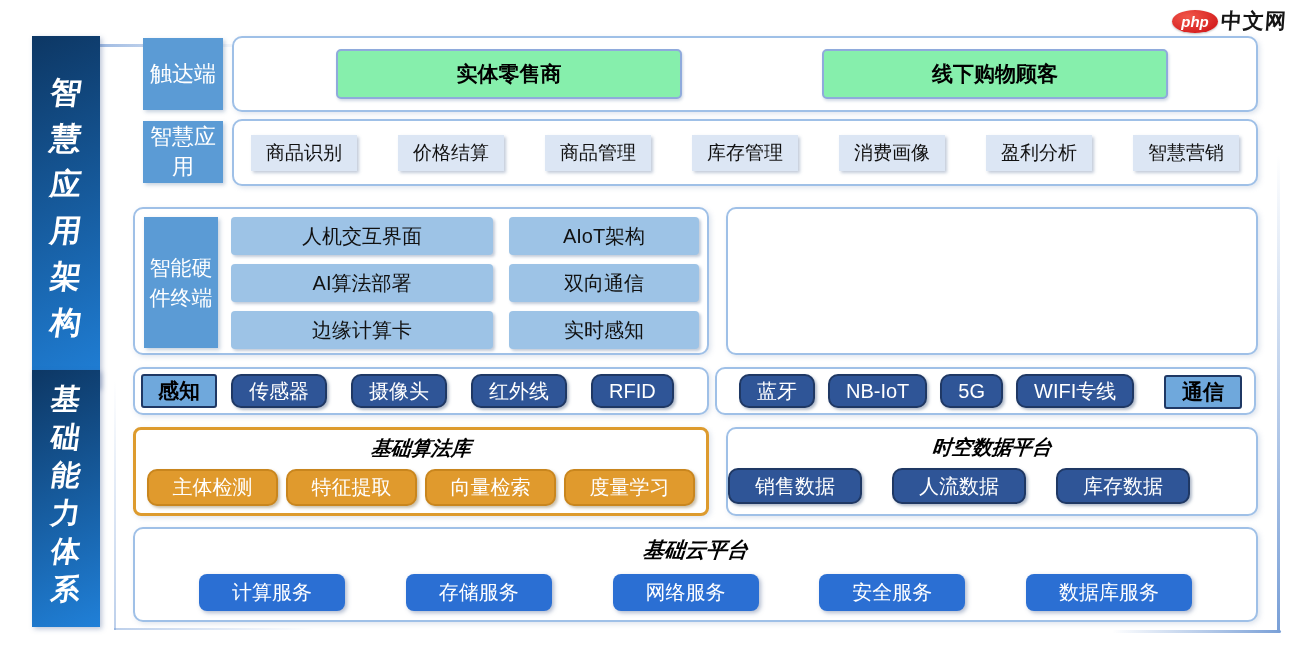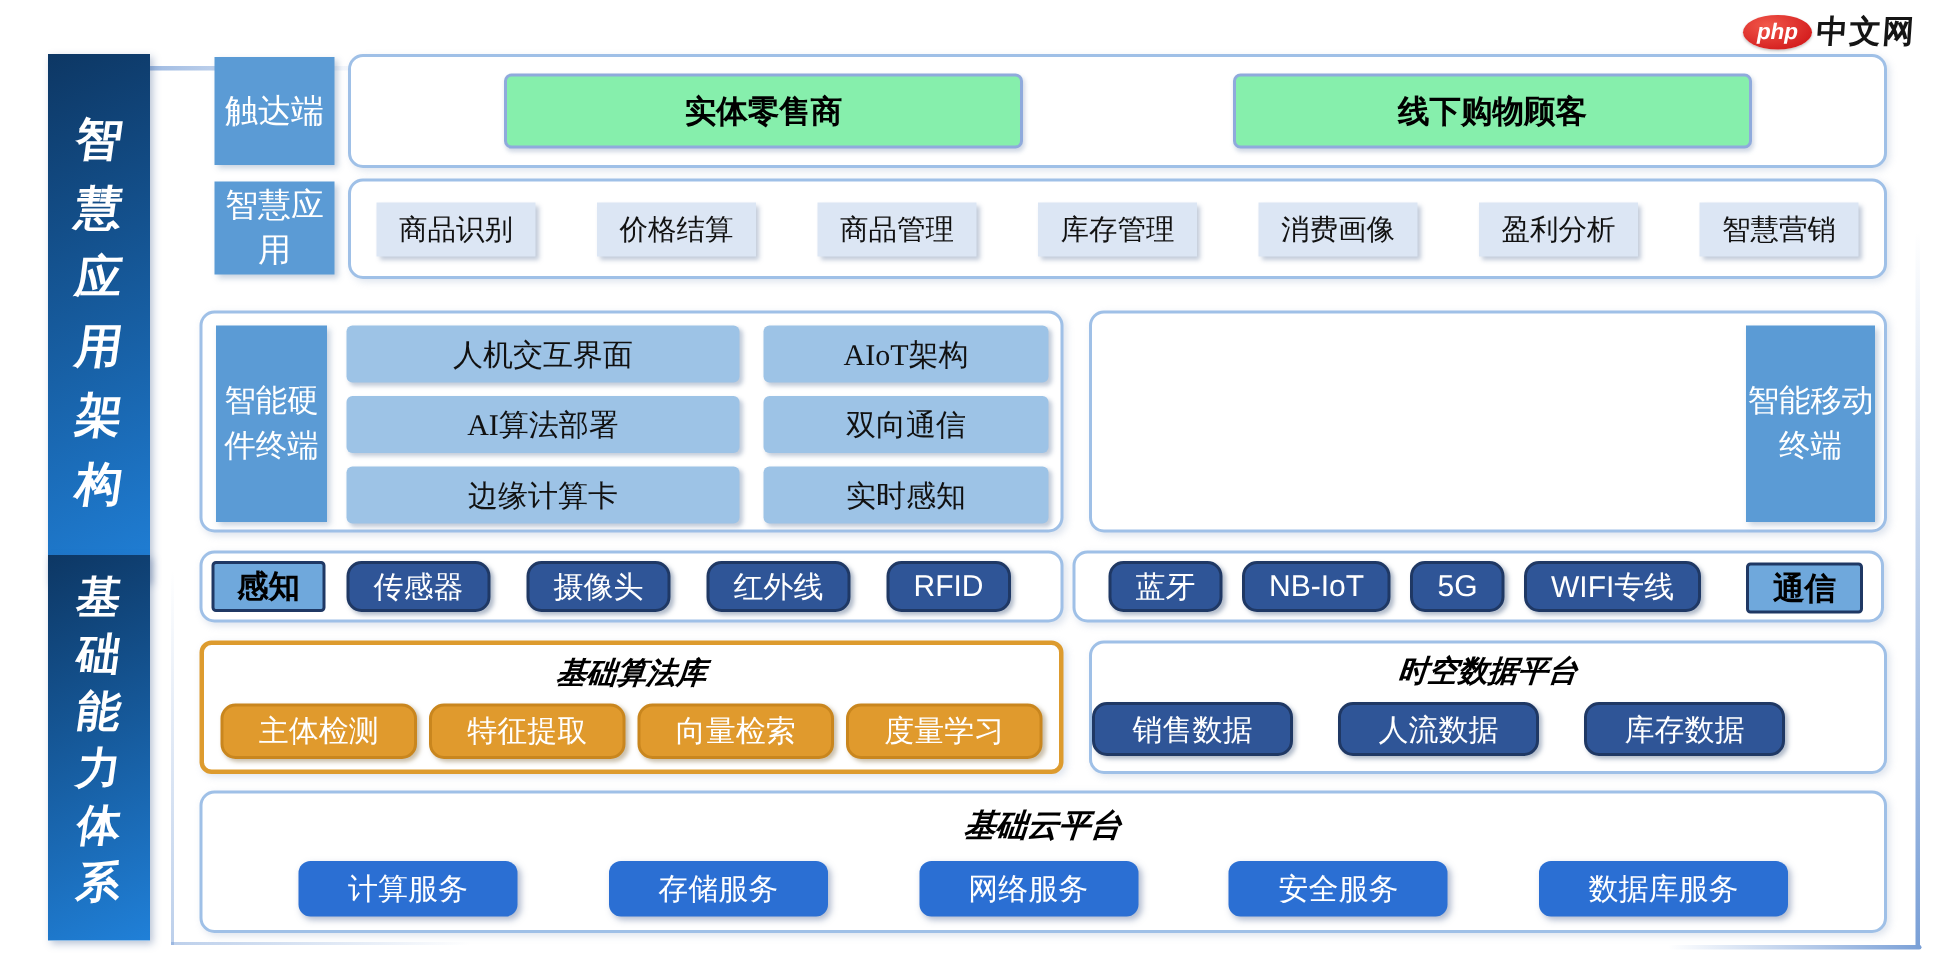--- a/index.html
+++ b/index.html
@@ -15,21 +15,21 @@
         background:linear-gradient(to bottom,var(--decorBlue),rgba(122,160,215,0));}
   .br-h{left:1112px;top:630px;width:169px;height:3px;border-radius:2px;
         background:linear-gradient(to left,var(--decorBlue),rgba(122,160,215,0));}
   .br-v{left:1277px;top:70px;width:3px;height:562px;border-radius:2px;
         background:linear-gradient(to top,var(--decorBlue),rgba(122,160,215,0) 85%);}
   .bl-v{left:114px;top:380px;width:2px;height:250px;
         background:linear-gradient(to bottom,rgba(122,160,215,0),rgba(122,160,215,.5));}
   .bl-h{left:114px;top:628px;width:200px;height:2px;
         background:linear-gradient(to right,rgba(122,160,215,.5),rgba(122,160,215,0));}
   
-  .logo{position:absolute;top:7px;right:16px;display:flex;align-items:center;gap:3px;}
+  .logo{position:absolute;top:7px;right:6px;display:flex;align-items:center;gap:3px;}
   .php-badge{
     display:flex;align-items:center;justify-content:center;
     width:46px;height:23px;border-radius:50%;
     background:radial-gradient(ellipse at 35% 30%, #f1574a, var(--logoRed) 75%);
     color:#fff;font-size:15px;font-weight:bold;font-style:italic;line-height:1;
     box-shadow:0 1px 2px rgba(0,0,0,.25);
   }
   .logo-text{font-size:21px;font-weight:800;color:#151515;letter-spacing:1px;transform:skewX(-4deg);}
   
   .vbar{
@@ -56,21 +56,21 @@
     text-align:center;font-weight:bold;font-style:italic;transform:skewX(-5deg);
     font-size:20px;color:#000;
   }
   .chip{
     display:flex;align-items:center;justify-content:center;
     box-sizing:border-box;white-space:nowrap;
   }
   .chip-pale{background:var(--chipPale);color:#111;font-size:19px;height:36px;
     padding:0 15px;box-shadow:2px 2px 3px rgba(120,140,170,.45);}
   .chip-light{background:var(--chipLight);color:#111;font-size:20px;border-radius:4px;
-    box-shadow:2px 2px 3px rgba(120,140,170,.45);font-family:Liberation Serif, serif;}
+    box-shadow:2px 2px 3px rgba(120,140,170,.45);}
   .chip-navy{background:var(--navy);color:#fff;font-size:20px;height:34px;
     border:2px solid var(--navyBorder);border-radius:10px;padding:0 16px;
     box-shadow:2px 2px 3px rgba(100,120,150,.5);}
   .chip-orange{background:var(--orange);color:#fff;font-size:20px;height:37px;
     border:2px solid var(--orangeChipBorder);border-radius:10px;
     box-shadow:2px 2px 3px rgba(150,130,90,.5);}
   .chip-bright{background:var(--brightBlue);color:#fff;font-size:20px;height:37px;
     border-radius:8px;padding:14px 33px;box-shadow:2px 2px 4px rgba(100,120,160,.5);}
   .tag-box{
     background:var(--mediumBlue);border:2px solid var(--navyBorder);border-radius:3px;
@@ -168,21 +168,20 @@
       <div class="chip chip-light">人机交互界面</div>
       <div class="chip chip-light">AIoT架构</div>
       <div class="chip chip-light">AI算法部署</div>
       <div class="chip chip-light">双向通信</div>
       <div class="chip chip-light">边缘计算卡</div>
       <div class="chip chip-light">实时感知</div>
     </div>
   </div>
 
   <div class="panel r3-right">
-    <div class="label-box mb-label">智能移动终端</div>
   </div>
 
   <div class="panel r4-left">
     <div class="tag-box sense-tag">感知</div>
     <div class="sense-chips">
       <div class="chip chip-navy">传感器</div>
       <div class="chip chip-navy">摄像头</div>
       <div class="chip chip-navy">红外线</div>
       <div class="chip chip-navy">RFID</div>
     </div>

